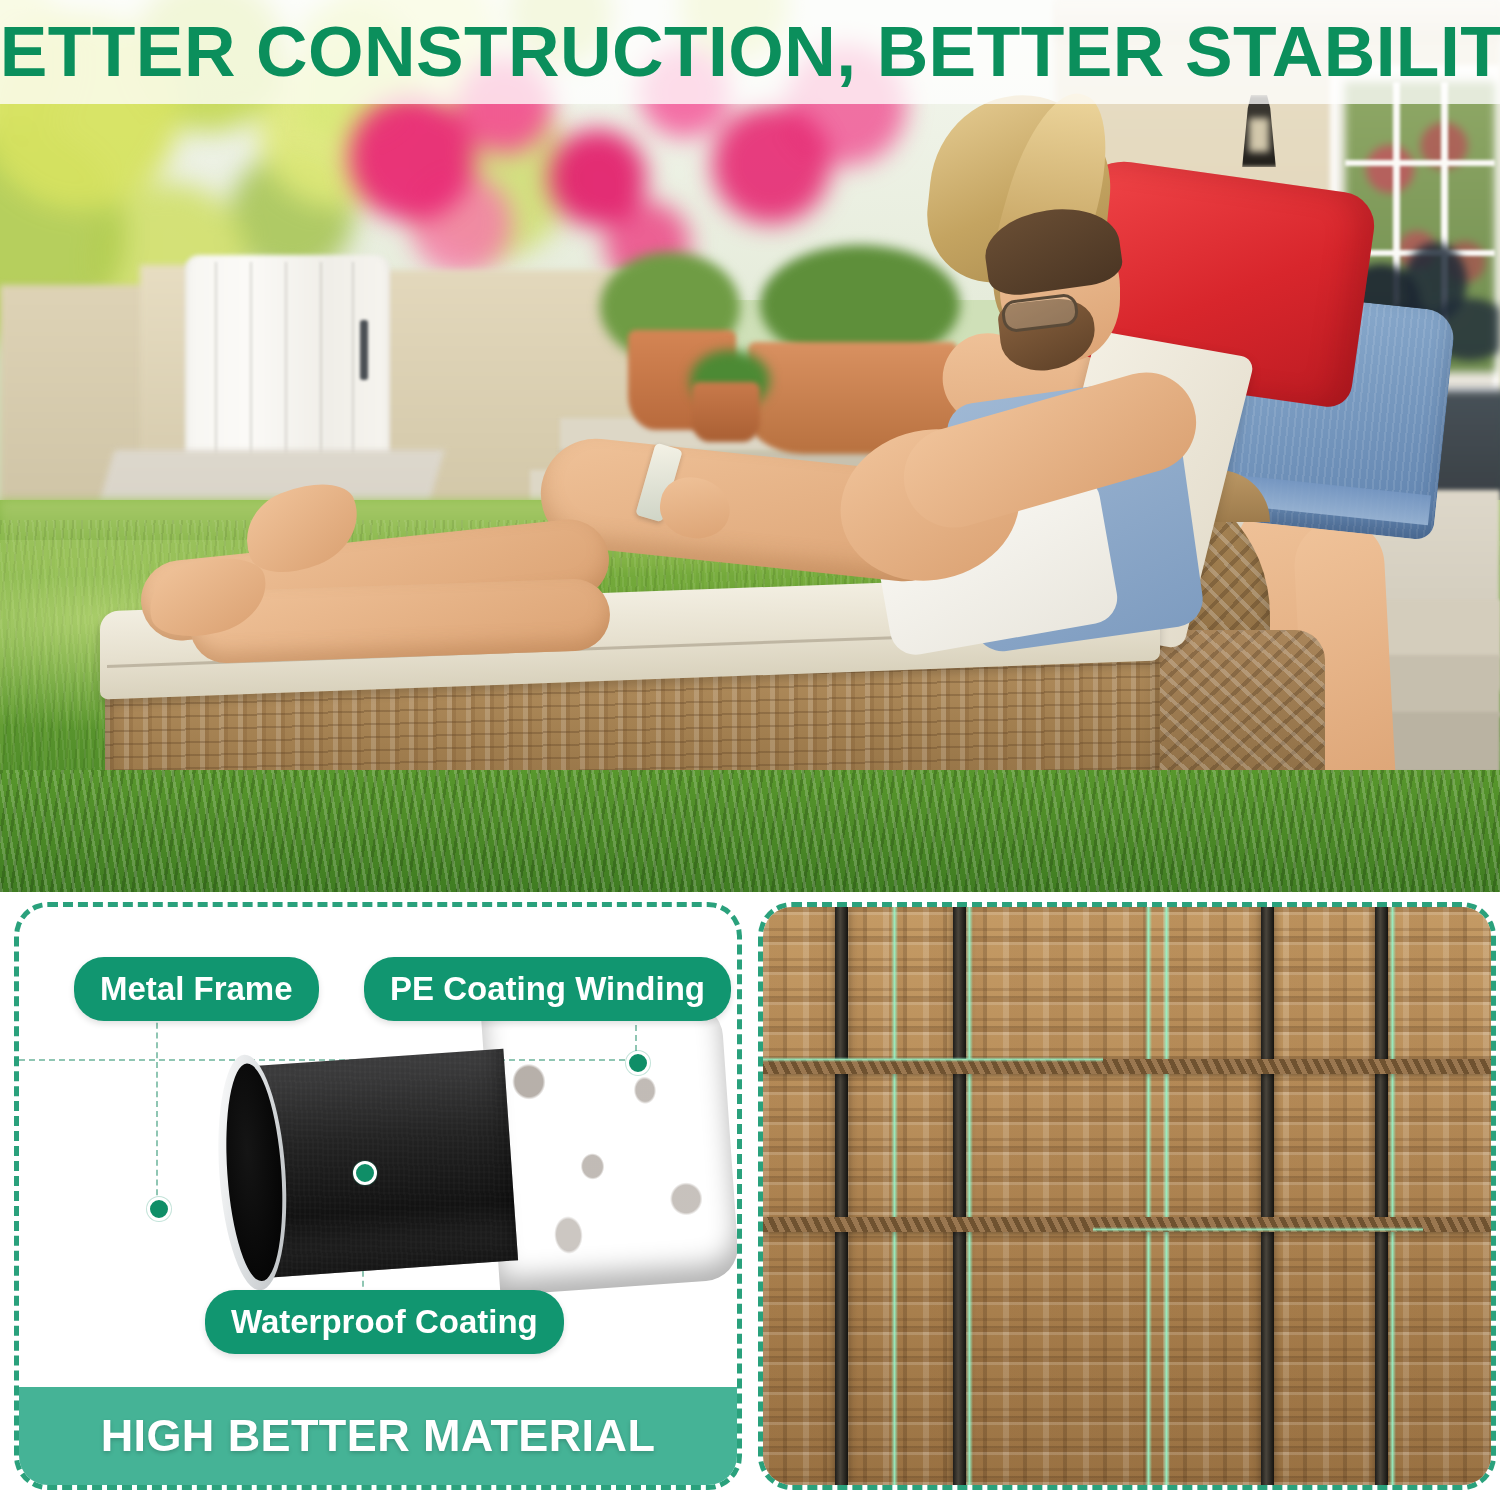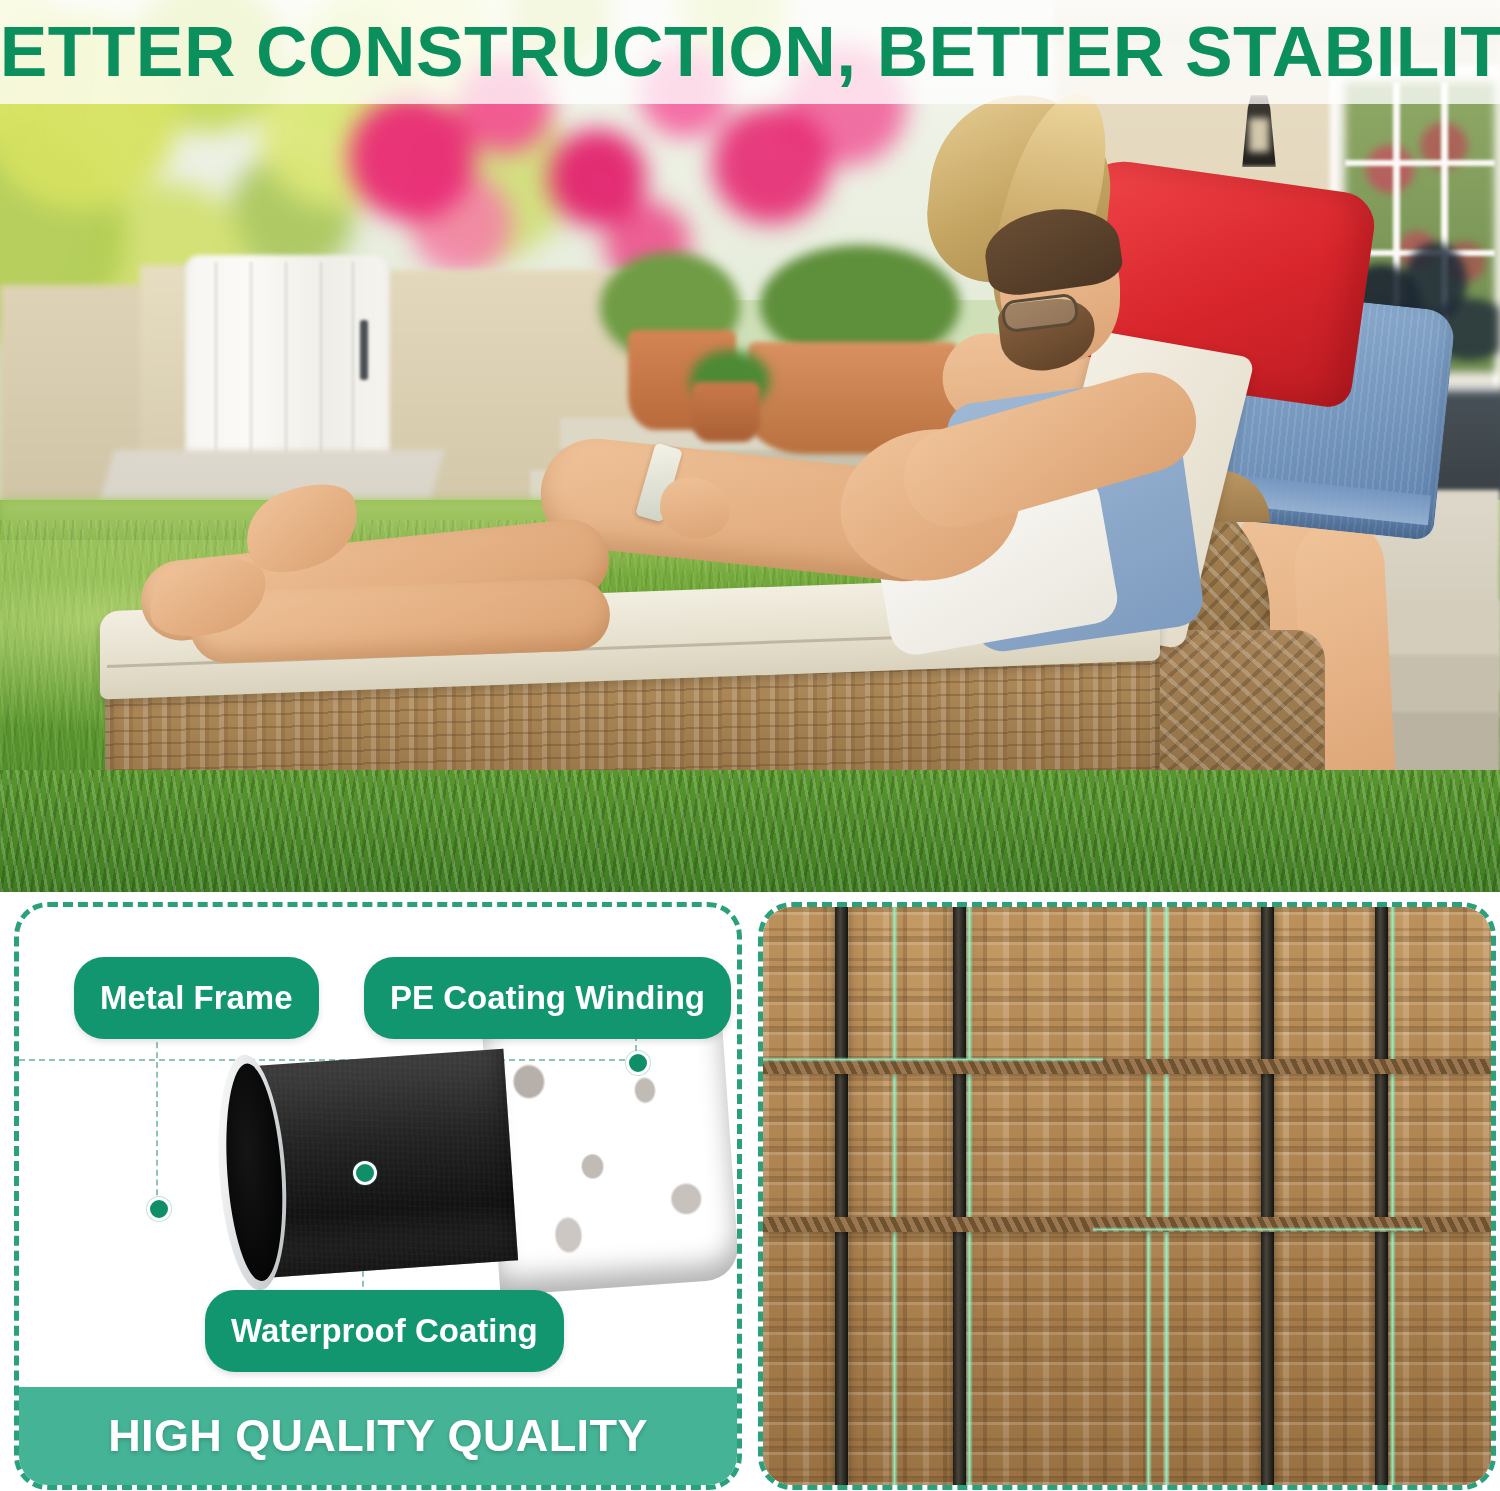--- a/index.html
+++ b/index.html
@@ -250,21 +250,21 @@
   .caption{position:absolute;left:0;bottom:0;width:100%;height:98px;
     display:flex;align-items:center;justify-content:center;
     color:#ffffff;font-weight:700;font-size:45px;letter-spacing:.4px;white-space:nowrap;
     text-shadow:0 2px 4px rgba(0,0,0,.18);}
   .cap-left{background:#45b396;}
   .cap-right{background:rgba(16,150,106,.86);}
 
   
   .badge{position:absolute;background:#119670;color:#fff;font-weight:700;
     border-radius:30px;display:flex;align-items:center;justify-content:center;
-    padding:13px 26px;height:56px;font-size:33px;white-space:nowrap;
+    padding:4px 26px;height:56px;font-size:33px;white-space:nowrap;
     box-shadow:0 3px 6px rgba(0,0,0,.12);}
   .badge-metal{left:55px;top:50px;}
   .badge-pe{left:345px;top:50px;}
   .badge-wp{left:186px;top:383px;}
 
   
   .lead-v{position:absolute;width:0;border-left:2px dashed #8fc6b3;}
   .lead-h{position:absolute;height:0;border-top:2px dashed #8fc6b3;}
   .dot{position:absolute;width:18px;height:18px;border-radius:50%;
     background:#0f8e67;border:3px solid #ffffff;box-shadow:0 0 0 1px rgba(15,142,103,.25);}
@@ -463,21 +463,21 @@
       <span>Metal Frame</span>
     </div>
     <div class="badge badge-pe">
       <span>PE Coating Winding</span>
     </div>
     <div class="badge badge-wp">
       <span>Waterproof Coating</span>
     </div>
 
     <div class="caption cap-left">
-      <span>HIGH QUALITY QUALITY</span>
+      <span>HIGH BETTER MATERIAL</span>
     </div>
   </div>
 
   <div class="panel panel-right">
     <div class="weave-photo"></div>
     <div class="weave-brick"></div>
 
     <div class="bar-v" style="left:72px;"></div>
     <div class="bar-v" style="left:190px;"></div>
     <div class="bar-v" style="left:498px;"></div>

